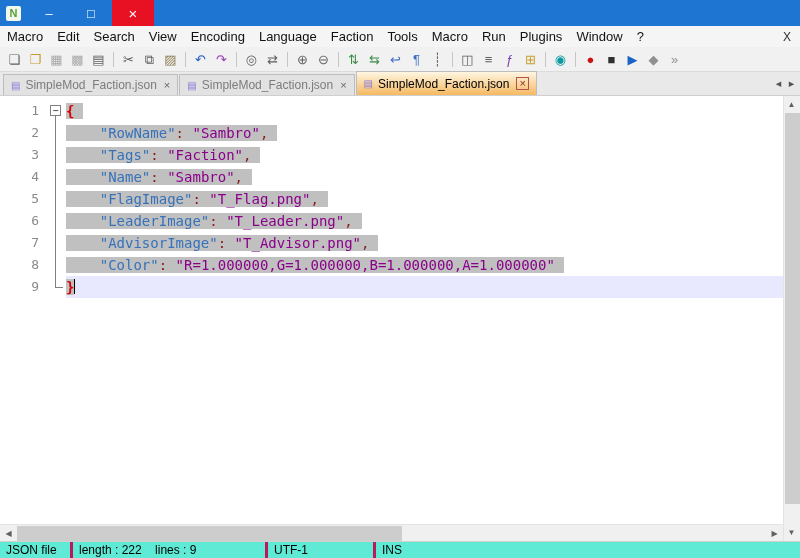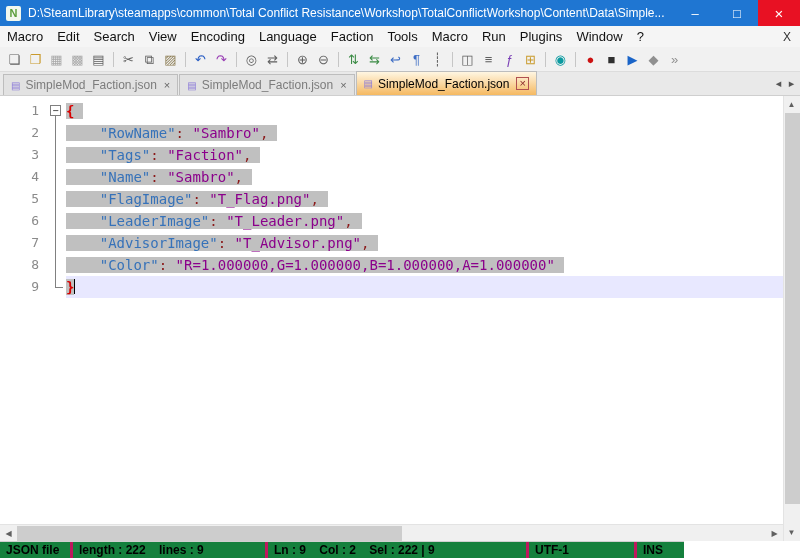--- a/index.html
+++ b/index.html
@@ -83,39 +83,38 @@
   .hscroll { position:absolute; left:0; top:428px; width:783px; height:17px;
              background:#F0F0F0; border-top:1px solid #E3E3E3; }
   .hthumb { position:absolute; top:1px; left:17px; width:385px; height:15px;
             background:#CDCDCD; }
   .sc-arrow { position:absolute; width:17px; height:17px; color:#606060;
               font-size:8px; text-align:center; line-height:17px; }
   .sc-up { top:0; right:0; } .sc-down { bottom:0; right:0; }
   .sc-left { left:0; top:0; } .sc-right { right:0; top:0; }
 
   
-  .statusbar { position:absolute; left:0; bottom:0; width:684px; height:17px;
-               background:#15803d; border-top:1px solid #D0D0D0; display:flex;
-               align-items:center; font-size:12px; color:#000;font-weight:bold; }
+  .statusbar { position:absolute; left:0; bottom:0; width:800px; height:17px;
+               background:#5eead4; border-top:1px solid #D0D0D0; display:flex;
+               align-items:center; font-size:12px; color:#000; }
   .sb { padding:0 6px; white-space:pre; overflow:hidden; height:100%;
         display:flex; align-items:center; }
   .sb + .sb { border-left:3px solid #be185d; }
   .sb-doctype { flex:0 0 70px; }
   .sb-length  { flex:0 0 195px; }
   .sb-caret   { flex:1 1 auto; }
   .sb-eol     { flex:0 0 112px; }
   .sb-enc     { flex:0 0 108px; }
   .sb-ins     { flex:0 0 50px; }
 </style>
 </head>
 <body>
 
 <div class="titlebar">
   <span class="app-icon">N</span>
-  <span class="title-text">D:\SteamLibrary\steamapps\common\Total Conflict Resistance\Workshop\TotalConflictWorkshop\Content\Data\Simple...</span>
   <div class="win-controls">
     <span class="win-btn">–</span>
     <span class="win-btn">□</span>
     <span class="win-btn close">×</span>
   </div>
 </div>
 
 <div class="menubar">
   <span id="menu-items" style="display:flex">
       <span class="menu-item">Macro</span>
@@ -277,16 +276,15 @@
   <div class="hscroll">
     <span class="sc-arrow sc-left">◀</span>
     <div class="hthumb"></div>
     <span class="sc-arrow sc-right">▶</span>
   </div>
 </div>
 
 <div class="statusbar">
   <span class="sb sb-doctype">JSON file</span>
   <span class="sb sb-length">length : 222    lines : 9</span>
-  <span class="sb sb-caret">Ln : 9    Col : 2    Sel : 222 | 9</span>
   <span class="sb sb-enc">UTF-1</span>
   <span class="sb sb-ins">INS</span>
 </div>
 
 </body></html>

